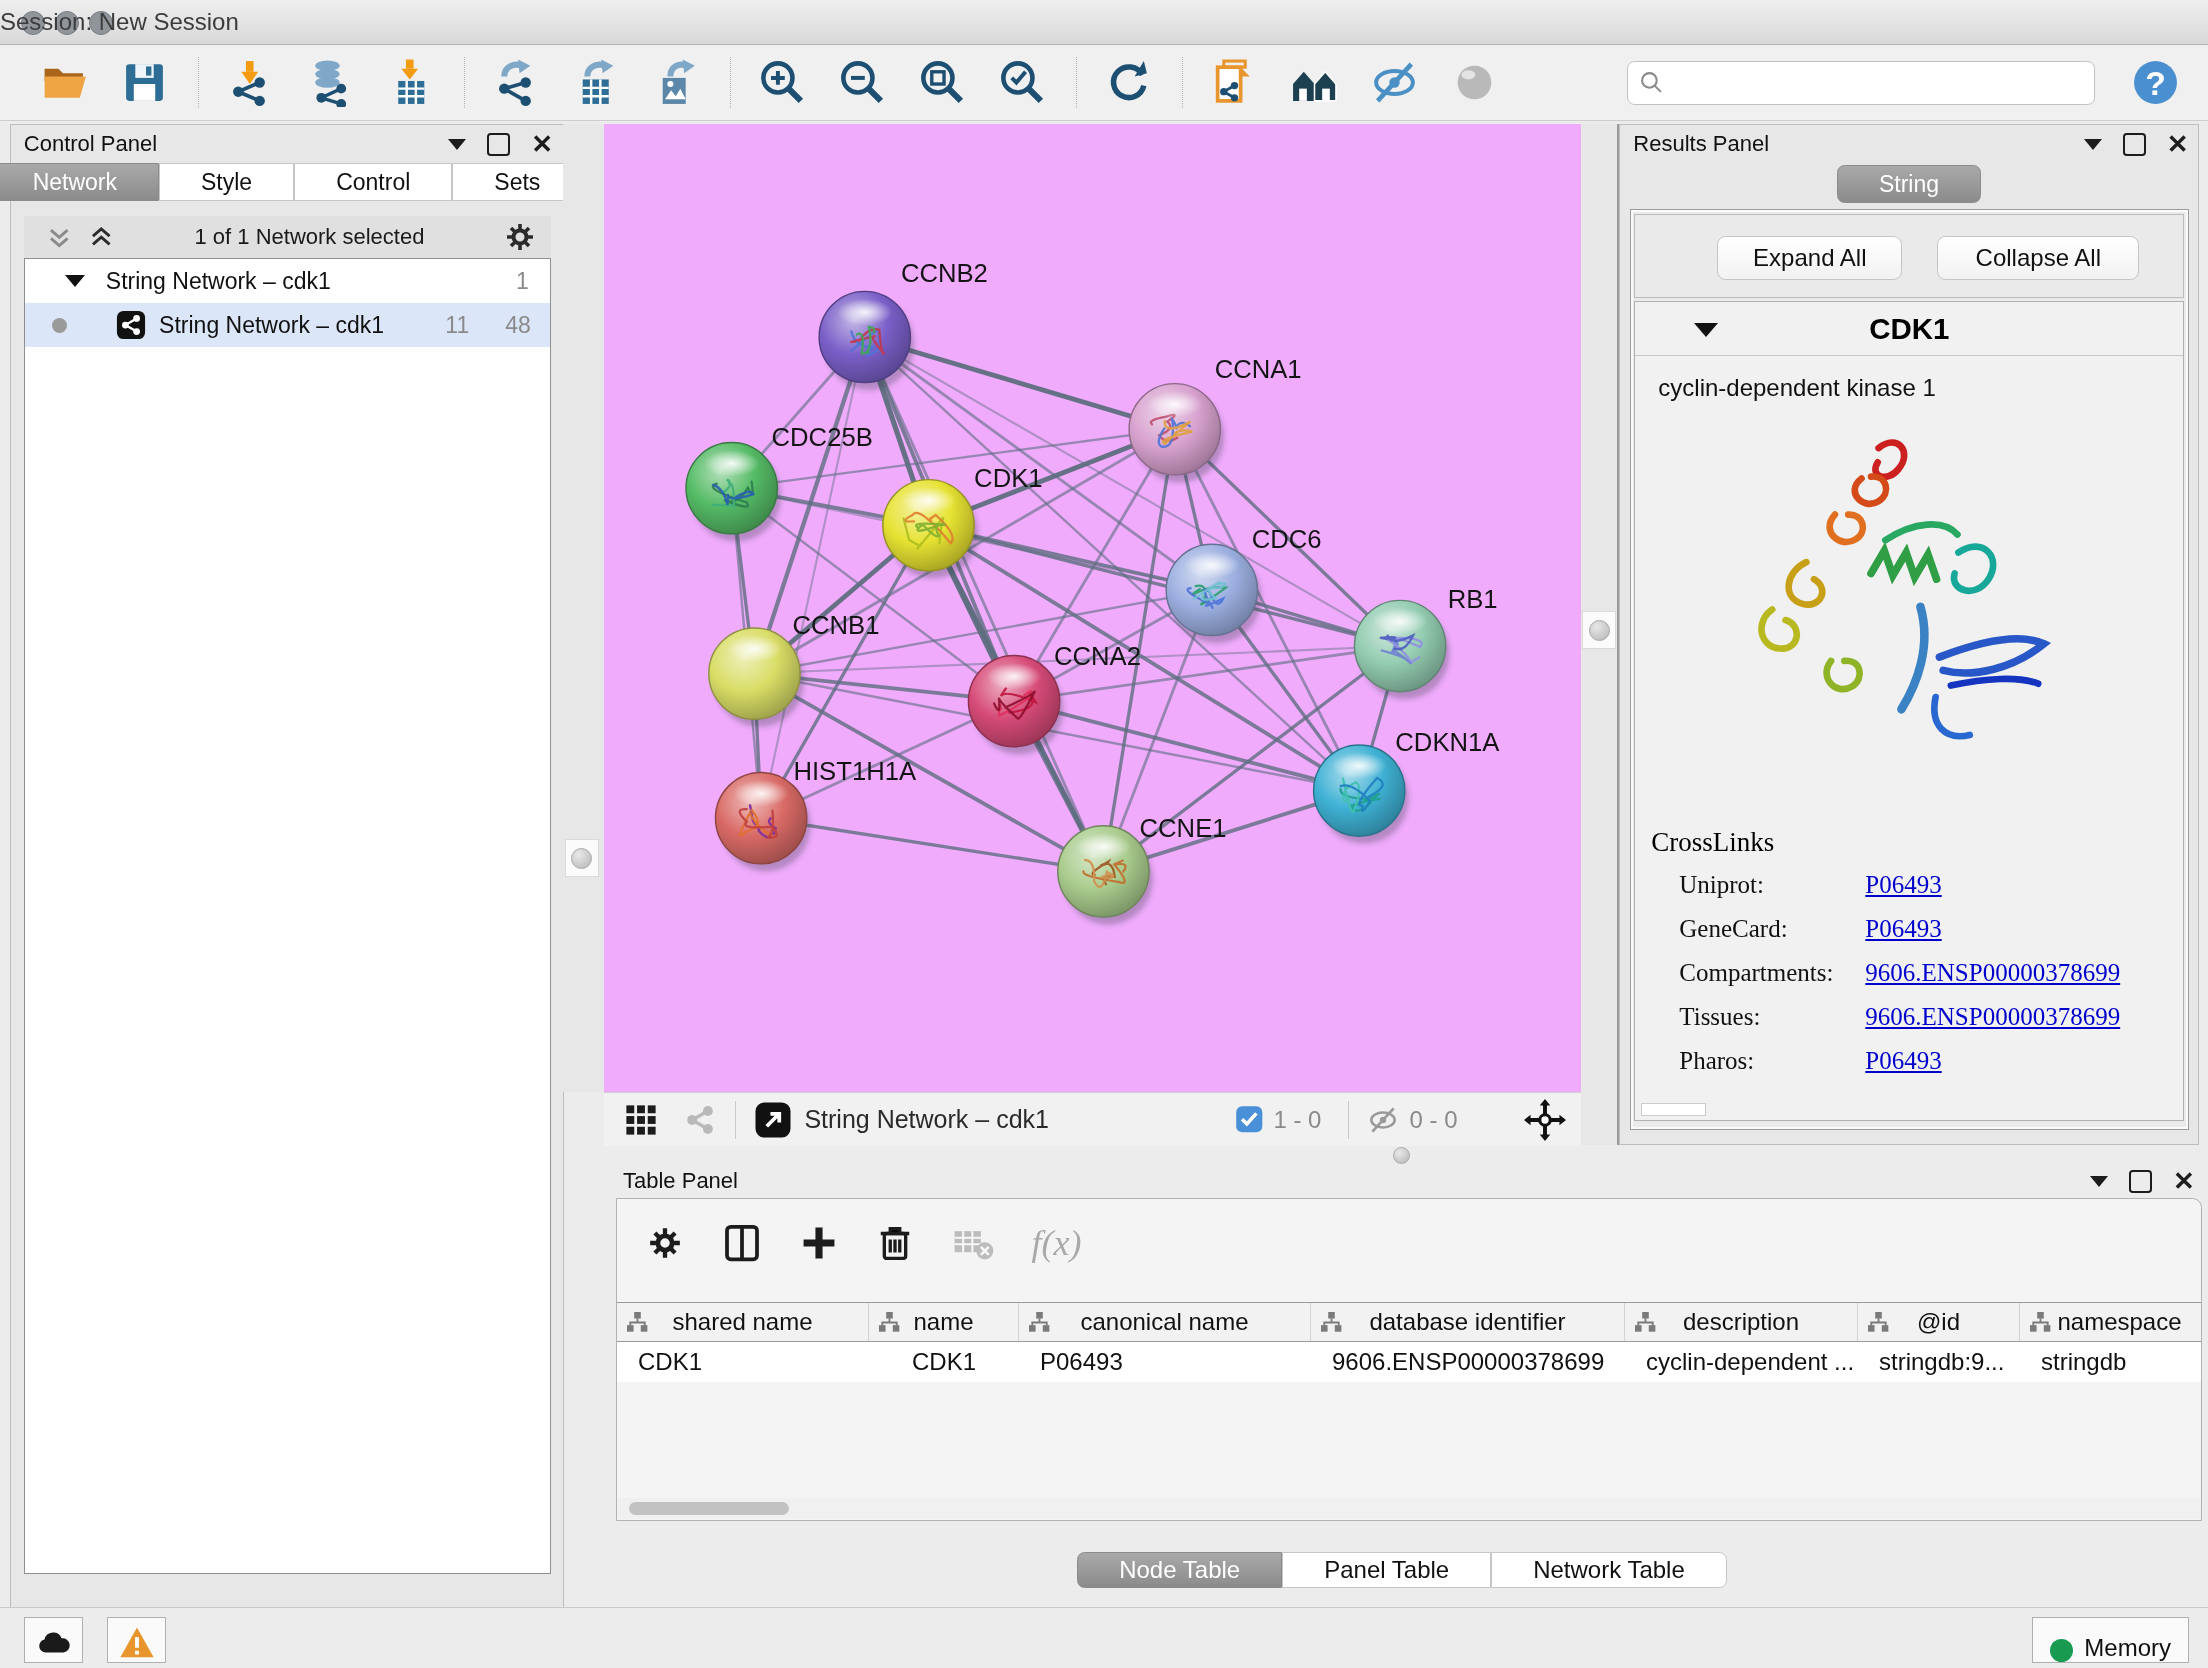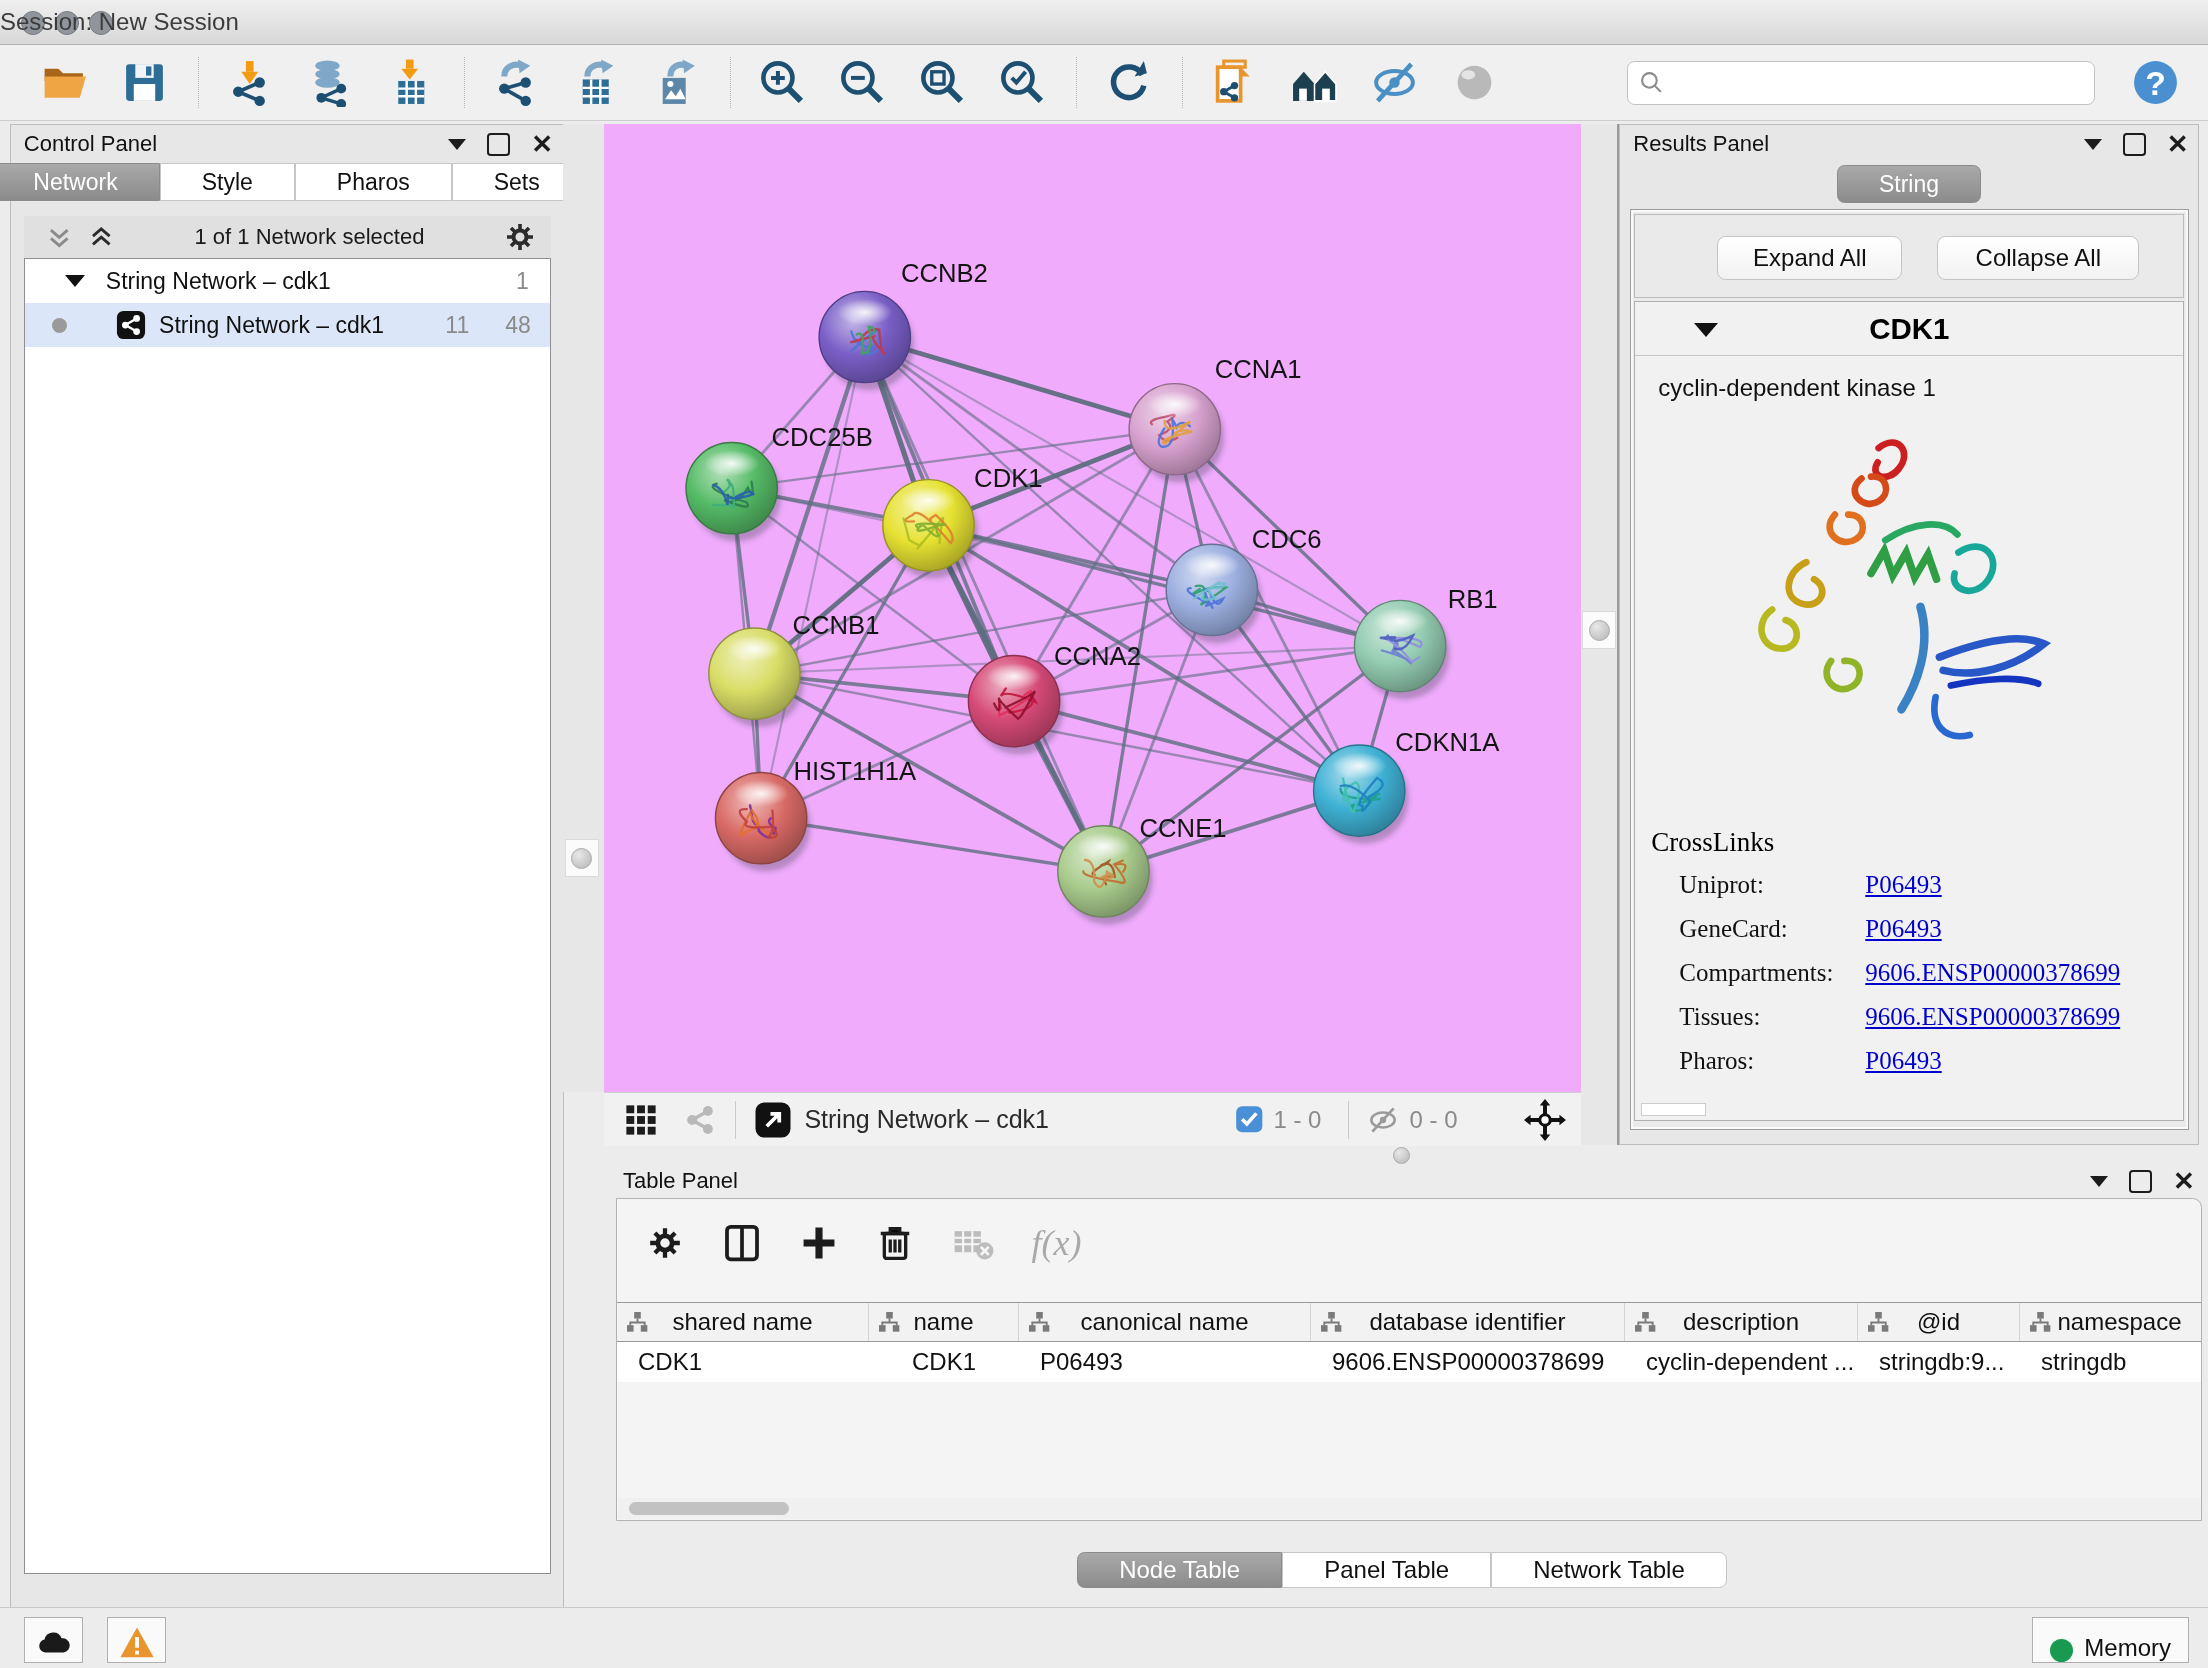--- a/index.html
+++ b/index.html
@@ -293,21 +293,21 @@
   <div class="control-panel">
     <div class="panel-head">Control Panel</div>
     <div class="winicons">
       <span class="wi-tri"></span>
       <span class="wi-box"></span>
       <span class="wi-x">✕</span>
     </div>
     <div class="ctl-tabs" id="ctl-tabs">
         <span class="tab sel">Network</span>
         <span class="tab">Style</span>
-        <span class="tab">Pharos</span>
+        <span class="tab">Control</span>
         <span class="tab">Sets</span>
       </div>
     <div class="listbar">
       <svg width="28.5" height="28.5" viewBox="0 0 24 24" style="margin-left:21px">
           <path d="M5 6l7 6 7-6M5 13l7 6 7-6" stroke="#8a8a8a" stroke-width="2.4" fill="none"></path>
         </svg>
       <svg width="28.5" height="28.5" viewBox="0 0 24 24" style="margin-left:13.3px">
           <path d="M5 18l7-6 7 6M5 11l7-6 7 6" stroke="#2b2b2b" stroke-width="2.4" fill="none"></path>
         </svg>
       <span class="status">1 of 1 Network selected</span>

